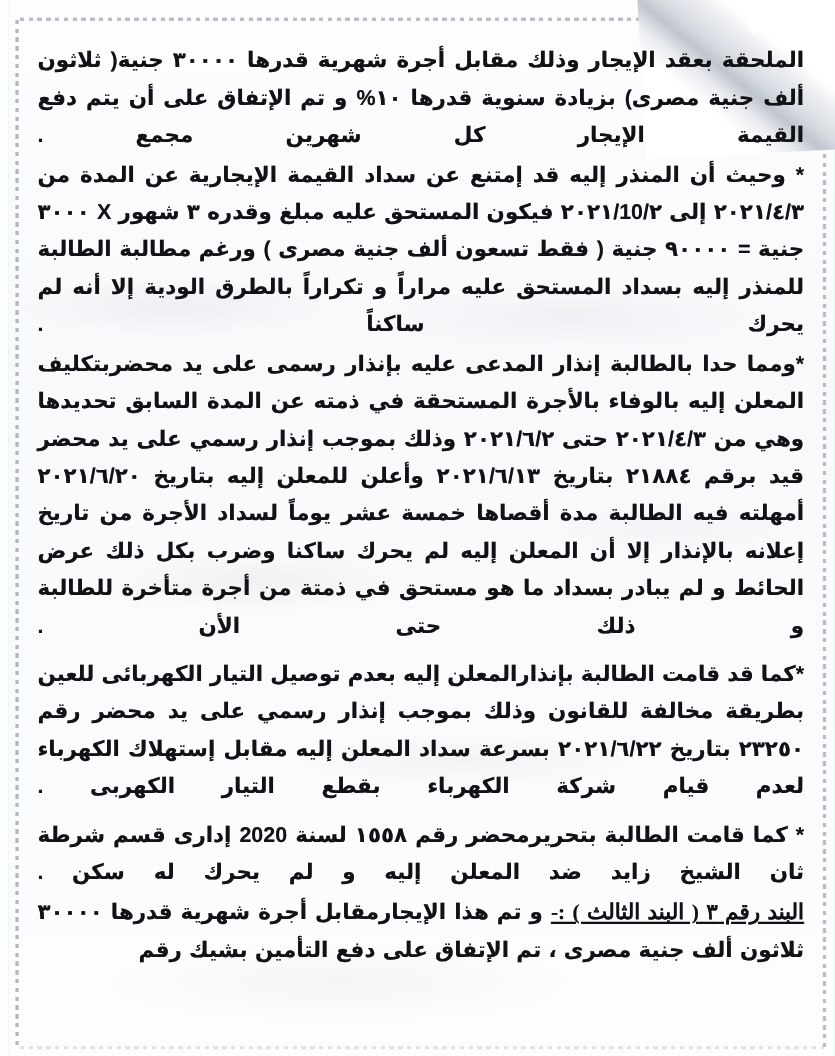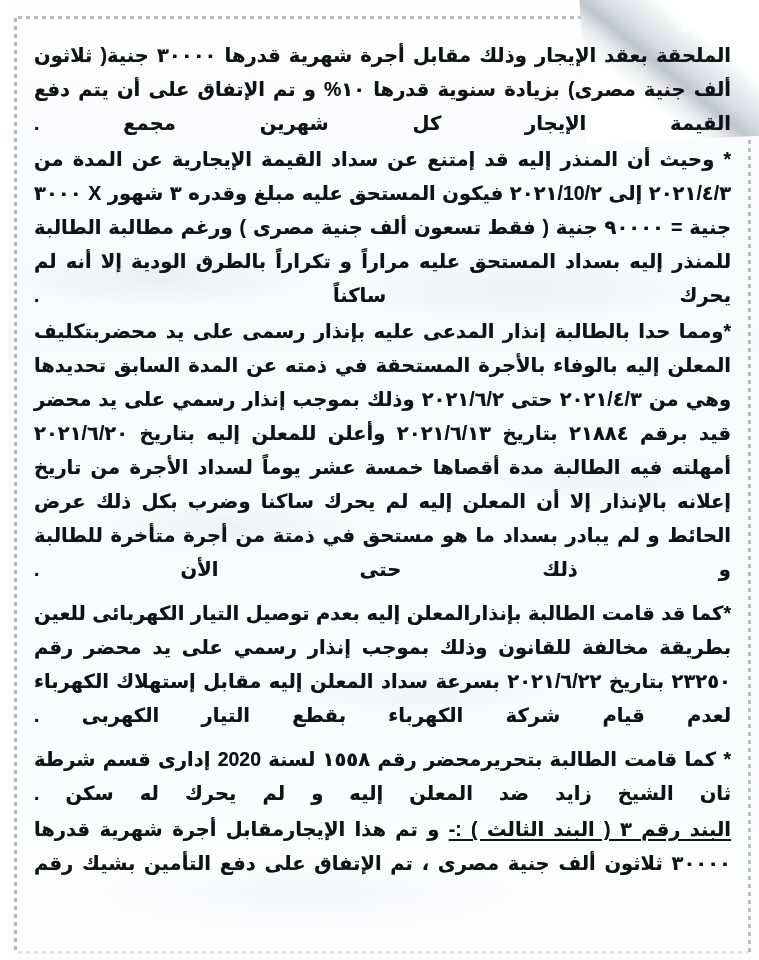--- a/index.html
+++ b/index.html
@@ -126,20 +126,21 @@
 
   .para.spaced-before { margin-top: 10px; }
 
   
   .para.stretch-last { text-align-last: justify; }
 
   .underline {
     text-decoration: underline;
     text-underline-offset: 3px;
     text-decoration-thickness: 1.5px;
+    font-family: Liberation Serif, serif;
   }
 
   .u-line {
     display: block;
     text-decoration: underline;
     text-underline-offset: 3px;
     text-decoration-thickness: 1.6px;
     text-align-last: justify;
   }
 

